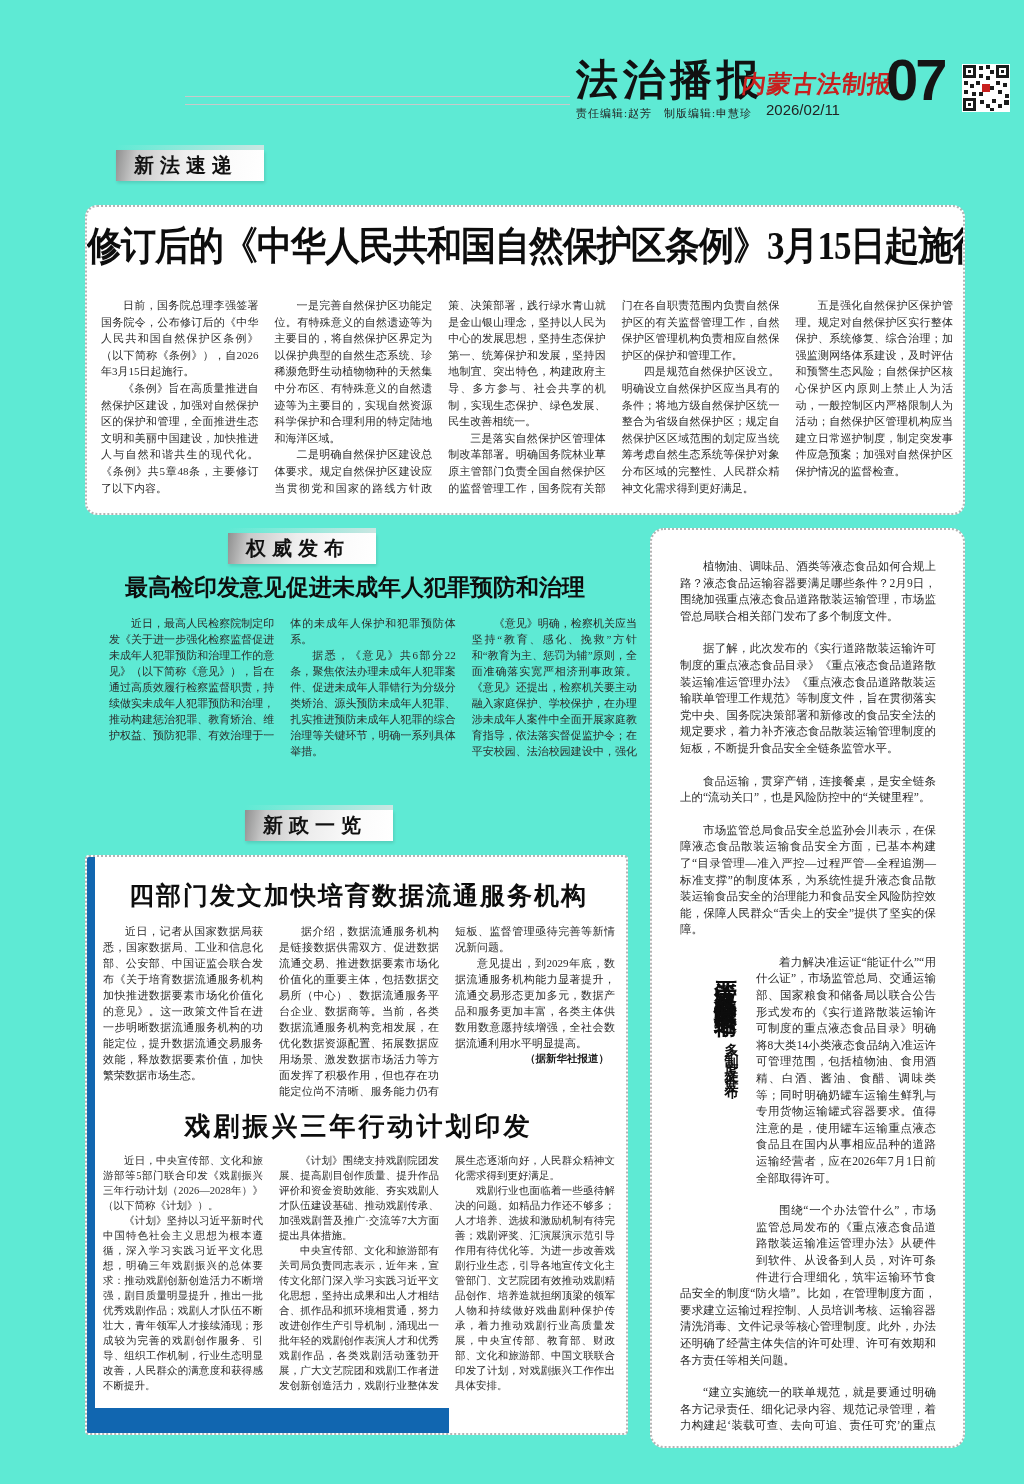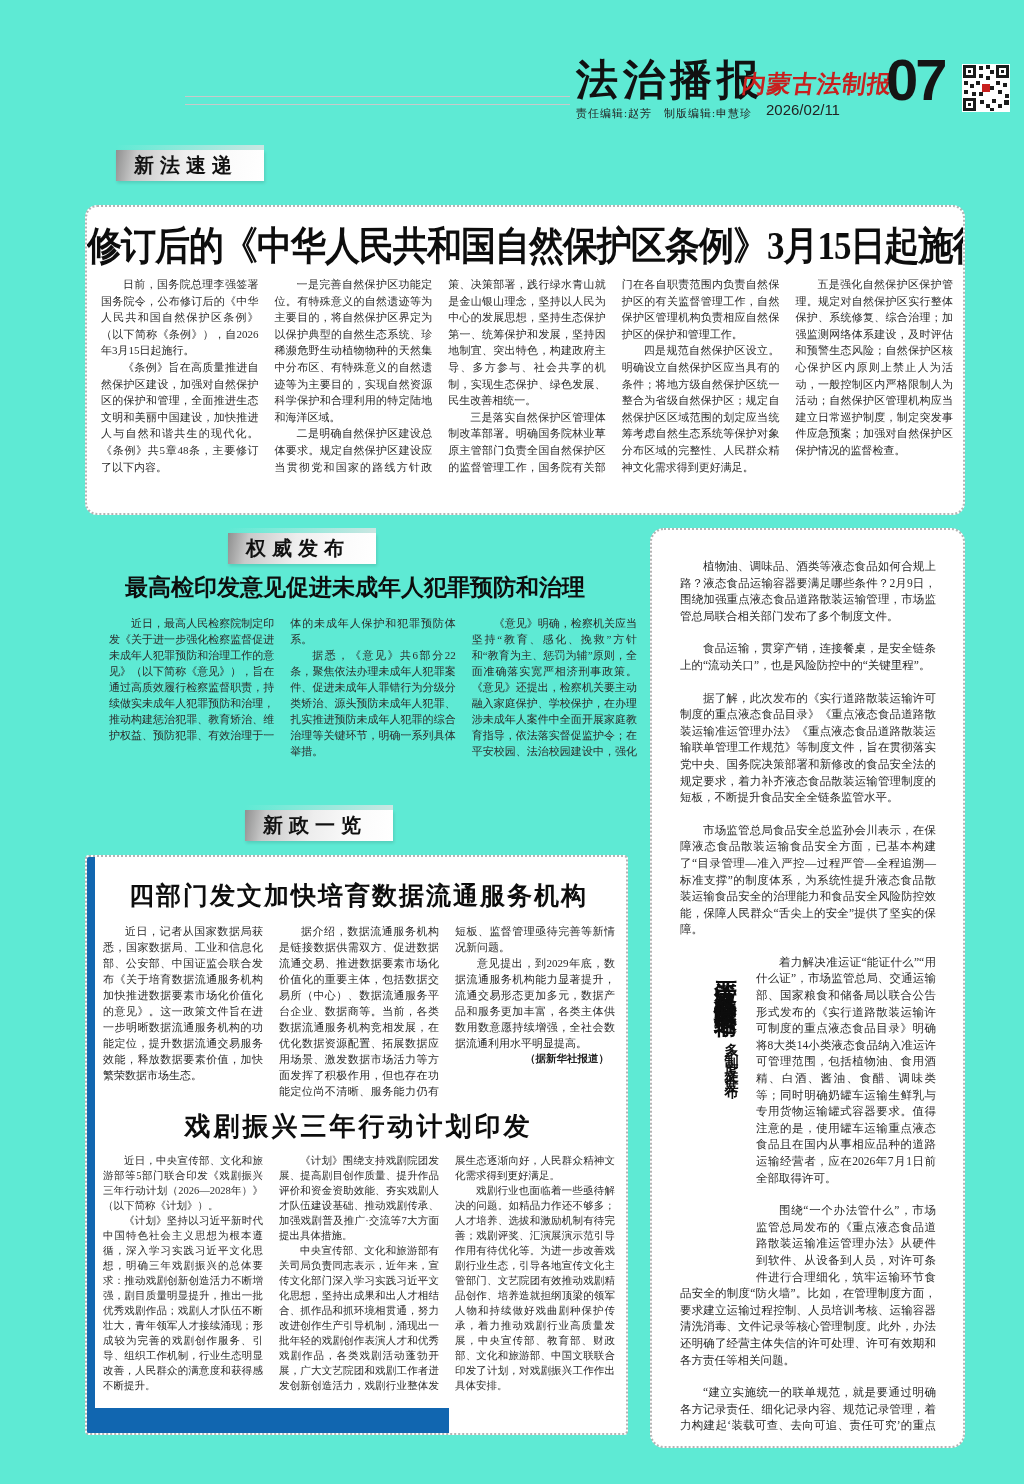--- a/index.html
+++ b/index.html
@@ -106,21 +106,21 @@
         <rect x="39" y="6" width="3" height="3"></rect>
         <rect x="6" y="39" width="3" height="3"></rect>
       </g>
     <rect x="20" y="20" width="8" height="8" fill="#c8201e"></rect>
   </svg>
 
   <div class="banner" style="left:116px;top:150px;">新法速递</div>
 
   <div class="frame" style="left:85px;top:205px;width:880px;height:310px;">
     <div class="headline-xl" style="top:16px;left:0;">修订后的《中华人民共和国自然保护区条例》3月15日起施行</div>
-    <div class="cols body-main" style="left:14px;top:69px;width:852px;height:208px;">
+    <div class="cols body-main" style="left:14px;top:90px;width:852px;height:208px;">
       <p>日前，国务院总理李强签署国务院令，公布修订后的《中华人民共和国自然保护区条例》（以下简称《条例》），自2026年3月15日起施行。</p>
       <p>《条例》旨在高质量推进自然保护区建设，加强对自然保护区的保护和管理，全面推进生态文明和美丽中国建设，加快推进人与自然和谐共生的现代化。《条例》共5章48条，主要修订了以下内容。</p>
       <p>一是完善自然保护区功能定位。有特殊意义的自然遗迹等为主要目的，将自然保护区界定为以保护典型的自然生态系统、珍稀濒危野生动植物物种的天然集中分布区、有特殊意义的自然遗迹等为主要目的，实现自然资源科学保护和合理利用的特定陆地和海洋区域。</p>
       <p>二是明确自然保护区建设总体要求。规定自然保护区建设应当贯彻党和国家的路线方针政策、决策部署，践行绿水青山就是金山银山理念，坚持以人民为中心的发展思想，坚持生态保护第一、统筹保护和发展，坚持因地制宜、突出特色，构建政府主导、多方参与、社会共享的机制，实现生态保护、绿色发展、民生改善相统一。</p>
       <p>三是落实自然保护区管理体制改革部署。明确国务院林业草原主管部门负责全国自然保护区的监督管理工作，国务院有关部门在各自职责范围内负责自然保护区的有关监督管理工作，自然保护区管理机构负责相应自然保护区的保护和管理工作。</p>
       <p>四是规范自然保护区设立。明确设立自然保护区应当具有的条件；将地方级自然保护区统一整合为省级自然保护区；规定自然保护区区域范围的划定应当统筹考虑自然生态系统等保护对象分布区域的完整性、人民群众精神文化需求得到更好满足。</p>
       <p>五是强化自然保护区保护管理。规定对自然保护区实行整体保护、系统修复、综合治理；加强监测网络体系建设，及时评估和预警生态风险；自然保护区核心保护区内原则上禁止人为活动，一般控制区内严格限制人为活动；自然保护区管理机构应当建立日常巡护制度，制定突发事件应急预案；加强对自然保护区保护情况的监督检查。</p>
 
     </div>
   </div>
@@ -155,22 +155,22 @@
       <p>《计划》围绕支持戏剧院团发展、提高剧目创作质量、提升作品评价和资金资助效能、夯实戏剧人才队伍建设基础、推动戏剧传承、加强戏剧普及推广·交流等7大方面提出具体措施。</p>
       <p>中央宣传部、文化和旅游部有关司局负责同志表示，近年来，宣传文化部门深入学习实践习近平文化思想，坚持出成果和出人才相结合、抓作品和抓环境相贯通，努力改进创作生产引导机制，涌现出一批年轻的戏剧创作表演人才和优秀戏剧作品，各类戏剧活动蓬勃开展，广大文艺院团和戏剧工作者迸发创新创造活力，戏剧行业整体发展生态逐渐向好，人民群众精神文化需求得到更好满足。</p>
       <p>戏剧行业也面临着一些亟待解决的问题。如精品力作还不够多；人才培养、选拔和激励机制有待完善；戏剧评奖、汇演展演示范引导作用有待优化等。为进一步改善戏剧行业生态，引导各地宣传文化主管部门、文艺院团有效推动戏剧精品创作、培养造就担纲顶梁的领军人物和持续做好戏曲剧种保护传承，着力推动戏剧行业高质量发展，中央宣传部、教育部、财政部、文化和旅游部、中国文联联合印发了计划，对戏剧振兴工作作出具体安排。</p>
 
     </div>
   </div>
 
   <div class="frame" style="left:650px;top:528px;width:315px;height:920px;border-radius:14px;"></div>
   <div class="right-flow">
     <p>植物油、调味品、酒类等液态食品如何合规上路？液态食品运输容器要满足哪些条件？2月9日，围绕加强重点液态食品道路散装运输管理，市场监管总局联合相关部门发布了多个制度文件。</p>
+    <p>据了解，此次发布的《实行道路散装运输许可制度的重点液态食品目录》《重点液态食品道路散装运输准运管理办法》《重点液态食品道路散装运输联单管理工作规范》等制度文件，旨在贯彻落实党中央、国务院决策部署和新修改的食品安全法的规定要求，着力补齐液态食品散装运输管理制度的短板，不断提升食品安全全链条监管水平。</p>
     <p>食品运输，贯穿产销，连接餐桌，是安全链条上的“流动关口”，也是风险防控中的“关键里程”。</p>
-    <p>据了解，此次发布的《实行道路散装运输许可制度的重点液态食品目录》《重点液态食品道路散装运输准运管理办法》《重点液态食品道路散装运输联单管理工作规范》等制度文件，旨在贯彻落实党中央、国务院决策部署和新修改的食品安全法的规定要求，着力补齐液态食品散装运输管理制度的短板，不断提升食品安全全链条监管水平。</p>
     <p>市场监管总局食品安全总监孙会川表示，在保障液态食品散装运输食品安全方面，已基本构建了“目录管理—准入严控—过程严管—全程追溯—标准支撑”的制度体系，为系统性提升液态食品散装运输食品安全的治理能力和食品安全风险防控效能，保障人民群众“舌尖上的安全”提供了坚实的保障。</p>
 
     <span class="vtitle-box">
       <span class="vtitle-main">严管液态食品道路散装运输</span>
       <span class="vtitle-sub">多个制度文件发布</span>
     </span>
 
     <p>着力解决准运证“能证什么”“用什么证”，市场监管总局、交通运输部、国家粮食和储备局以联合公告形式发布的《实行道路散装运输许可制度的重点液态食品目录》明确将8大类14小类液态食品纳入准运许可管理范围，包括植物油、食用酒精、白酒、酱油、食醋、调味类等；同时明确奶罐车运输生鲜乳与专用货物运输罐式容器要求。值得注意的是，使用罐车运输重点液态食品且在国内从事相应品种的道路运输经营者，应在2026年7月1日前全部取得许可。</p>
     <p>围绕“一个办法管什么”，市场监管总局发布的《重点液态食品道路散装运输准运管理办法》从硬件到软件、从设备到人员，对许可条件进行合理细化，筑牢运输环节食品安全的制度“防火墙”。比如，在管理制度方面，要求建立运输过程控制、人员培训考核、运输容器清洗消毒、文件记录等核心管理制度。此外，办法还明确了经营主体失信的许可处理、许可有效期和各方责任等相关问题。</p>
     <p>“建立实施统一的联单规范，就是要通过明确各方记录责任、细化记录内容、规范记录管理，着力构建起‘装载可查、去向可追、责任可究’的重点液态食品运输全过程追溯闭环。”市场监管总局食品生产经营司司长适时表示。</p>

